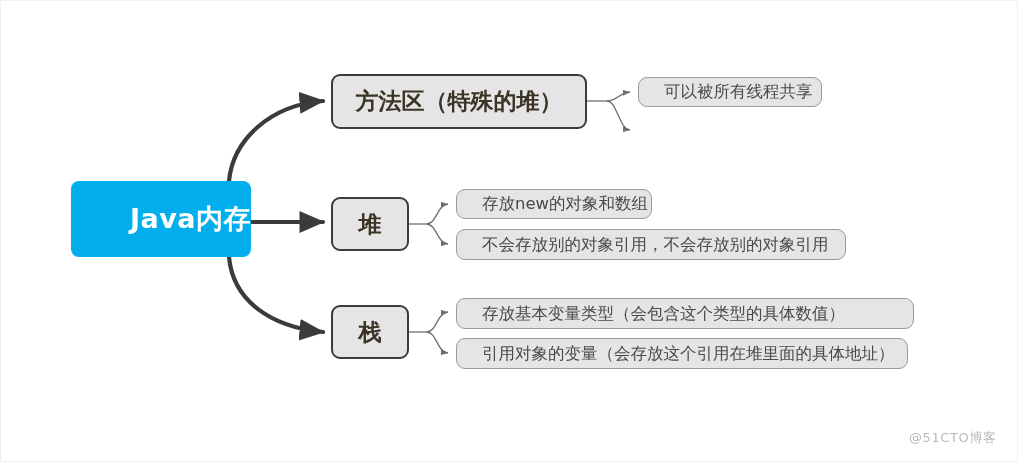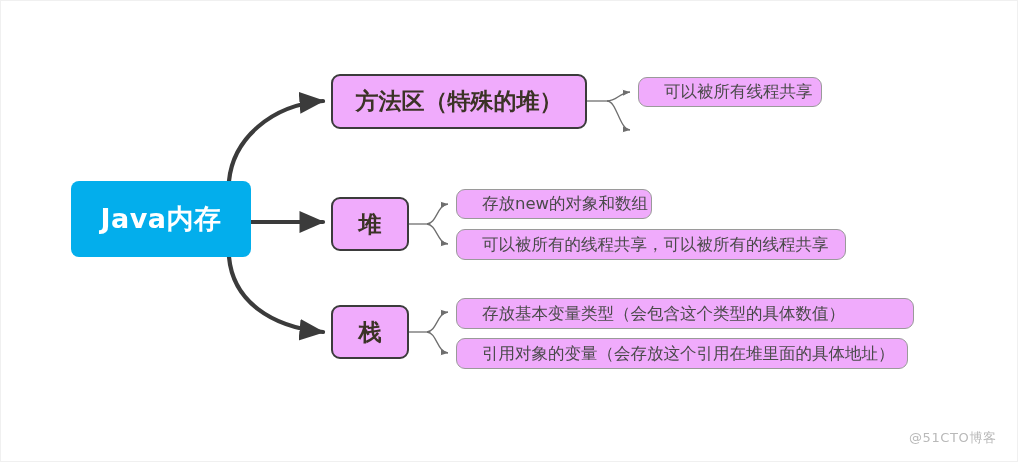--- a/index.html
+++ b/index.html
@@ -27,21 +27,21 @@
     width: 1018px;
     height: 462px;
     pointer-events: none;
   }
   .node {
     position: absolute;
     box-sizing: border-box;
     display: flex;
     align-items: center;
     justify-content: center;
-    background: #f0abfc;
+    background: #e5e5e5;
   }
   .root-node {
     background: #03AEEC;
     border-radius: 8px;
     color: #ffffff;
     font-size: 27px;
     font-weight: bold;
     letter-spacing: 0.5px;
   }
   .branch-node {
@@ -97,39 +97,39 @@
 
     <path d="M 408,223 L 426,223" fill="none" stroke="#6e6e6e" stroke-width="1.3"></path>
     <path d="M 426,223 C 436,222 436,204 447,203" fill="none" stroke="#6e6e6e" stroke-width="1.3" marker-end="url(#arrow-thin)"></path>
     <path d="M 426,223 C 436,224 436,242 447,243" fill="none" stroke="#6e6e6e" stroke-width="1.3" marker-end="url(#arrow-thin)"></path>
 
     <path d="M 408,331 L 426,331" fill="none" stroke="#6e6e6e" stroke-width="1.3"></path>
     <path d="M 426,331 C 436,330 436,312 447,311" fill="none" stroke="#6e6e6e" stroke-width="1.3" marker-end="url(#arrow-thin)"></path>
     <path d="M 426,331 C 436,332 436,351 447,352" fill="none" stroke="#6e6e6e" stroke-width="1.3" marker-end="url(#arrow-thin)"></path>
   </svg>
 
-  <div class="node root-node" style="left:70px; top:180px; width:180px; height:76px;">
+  <div class="node root-node" style="left:70px; top:180px; width:180px; height:76px;justify-content:flex-end;">
     <span>Java内存</span>
   </div>
 
   <div class="node branch-node" style="left:330px; top:73px; width:256px; height:55px;">
     <span>方法区（特殊的堆）</span>
   </div>
   <div class="node leaf-node" style="left:637px; top:76px; width:184px; height:30px;">
     <span>可以被所有线程共享</span>
   </div>
 
   <div class="node branch-node" style="left:330px; top:196px; width:78px; height:54px;">
     <span>堆</span>
   </div>
   <div class="node leaf-node" style="left:455px; top:188px; width:196px; height:30px;">
     <span>存放new的对象和数组</span>
   </div>
   <div class="node leaf-node" style="left:455px; top:228px; width:390px; height:31px;">
-    <span>可以被所有的线程共享，可以被所有的线程共享</span>
+    <span>不会存放别的对象引用，不会存放别的对象引用</span>
   </div>
 
   <div class="node branch-node" style="left:330px; top:304px; width:78px; height:54px;">
     <span>栈</span>
   </div>
   <div class="node leaf-node" style="left:455px; top:297px; width:458px; height:31px;">
     <span>存放基本变量类型（会包含这个类型的具体数值）</span>
   </div>
   <div class="node leaf-node" style="left:455px; top:337px; width:452px; height:31px;">
     <span>引用对象的变量（会存放这个引用在堆里面的具体地址）</span>

